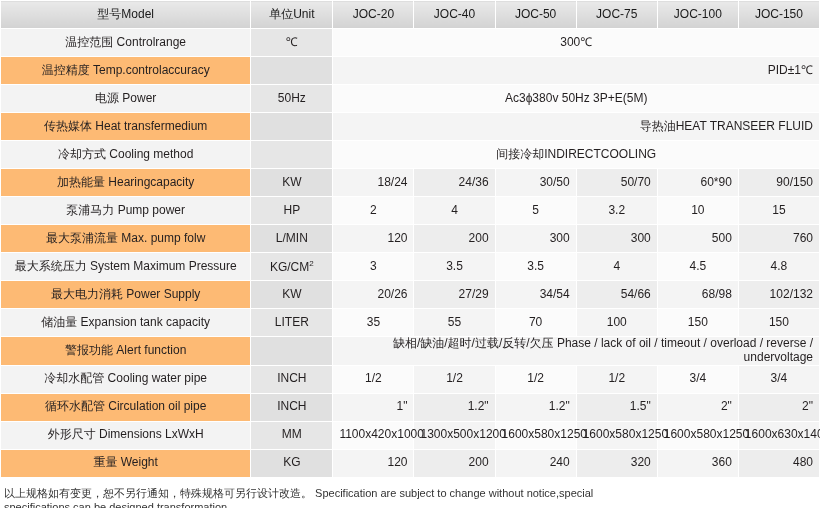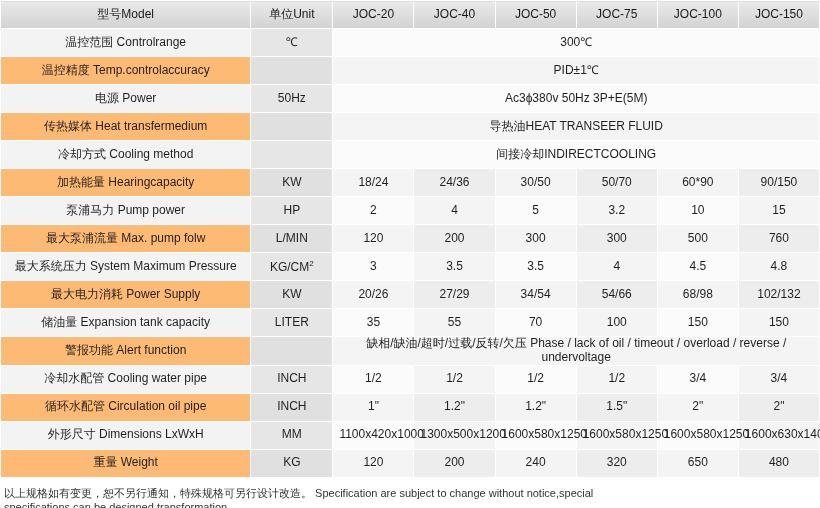--- a/index.html
+++ b/index.html
@@ -68,21 +68,21 @@
     font-size: 12.5px;
   }
   td.val.alt {
     background: #f2f2f2;
   }
   tr.band-a td.label { background: #f3f3f3; }
   tr.band-b td.label { background: #fdba74; }
   tr.band-a td.unit { background: #e6e6e6; }
   tr.band-b td.unit { background: #e0e0e0; }
   tr.band-a td.val { background: #fbfbfb; }
-  tr.band-b td.val { background: #f4f4f4; }
+  tr.band-b td.val { background: #f4f4f4; text-align: right; }
   tr.band-a td.val.alt { background: #f4f4f4; }
   tr.band-b td.val.alt { background: #ededed; }
   td.span {
     font-size: 12.5px;
     margin-top: 12px;
   }
   td.small {
     font-size: 10.5px;
     letter-spacing: 0;
   }
@@ -252,21 +252,21 @@
         <td class="val alt small">1600x630x1400</td>
       </tr>
 
       <tr class="band-b">
         <td class="label">重量 Weight</td>
         <td class="unit">KG</td>
         <td class="val">120</td>
         <td class="val alt">200</td>
         <td class="val">240</td>
         <td class="val alt">320</td>
-        <td class="val">650</td>
+        <td class="val">360</td>
         <td class="val alt">480</td>
       </tr>
 
     </tbody>
   </table>
 
   <div class="footnote">以上规格如有变更，恕不另行通知，特殊规格可另行设计改造。 Specification are subject to change without notice,special specifications can be designed transformation.</div>
 </div>
 
 </body></html>

